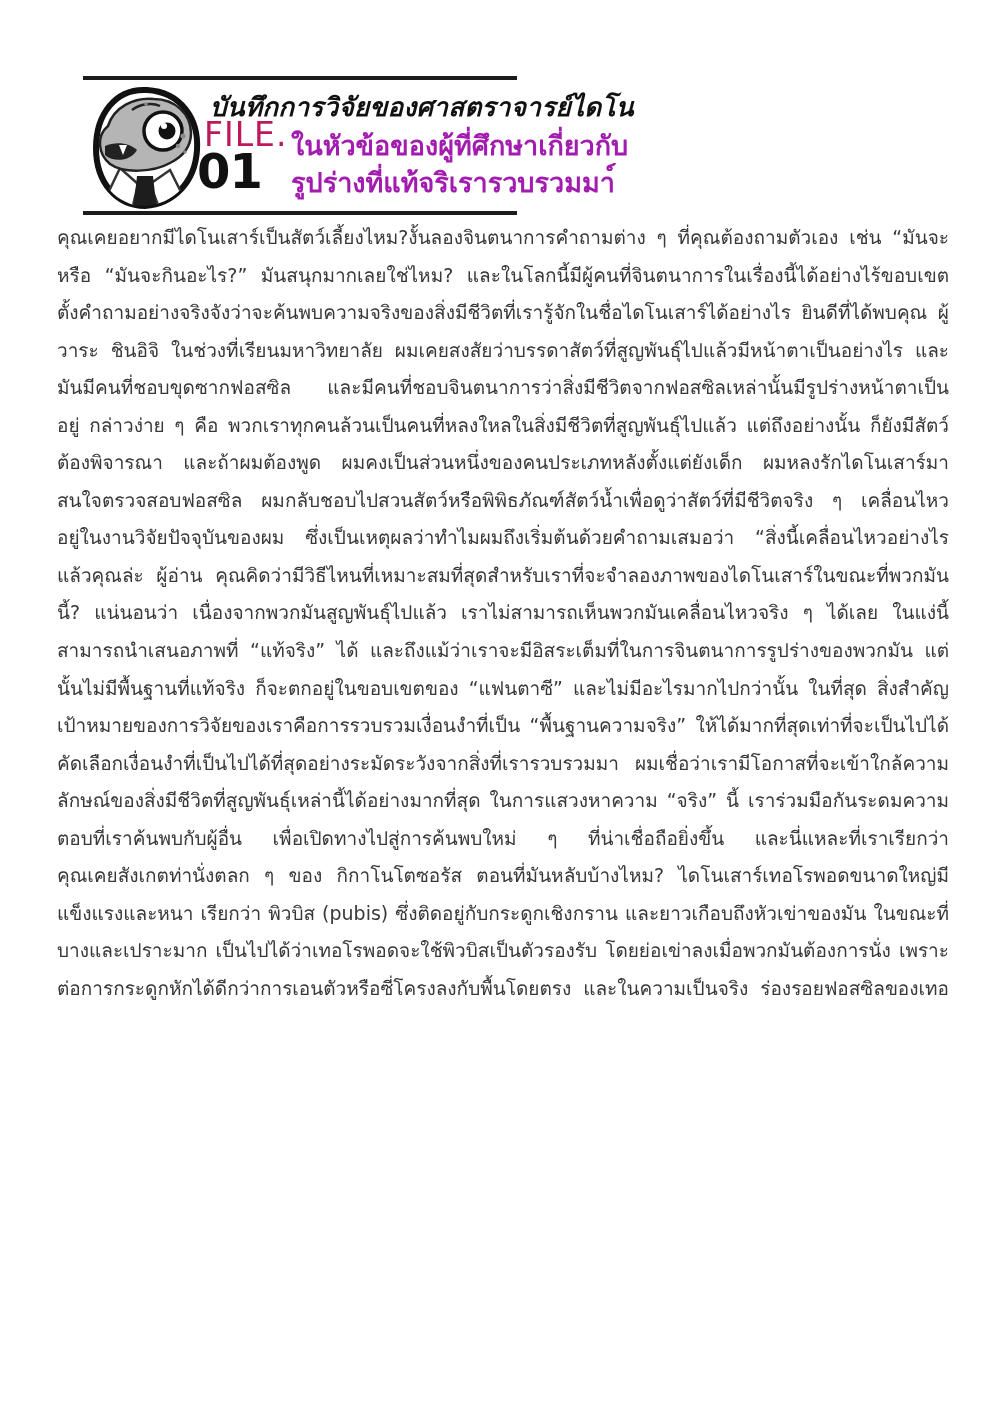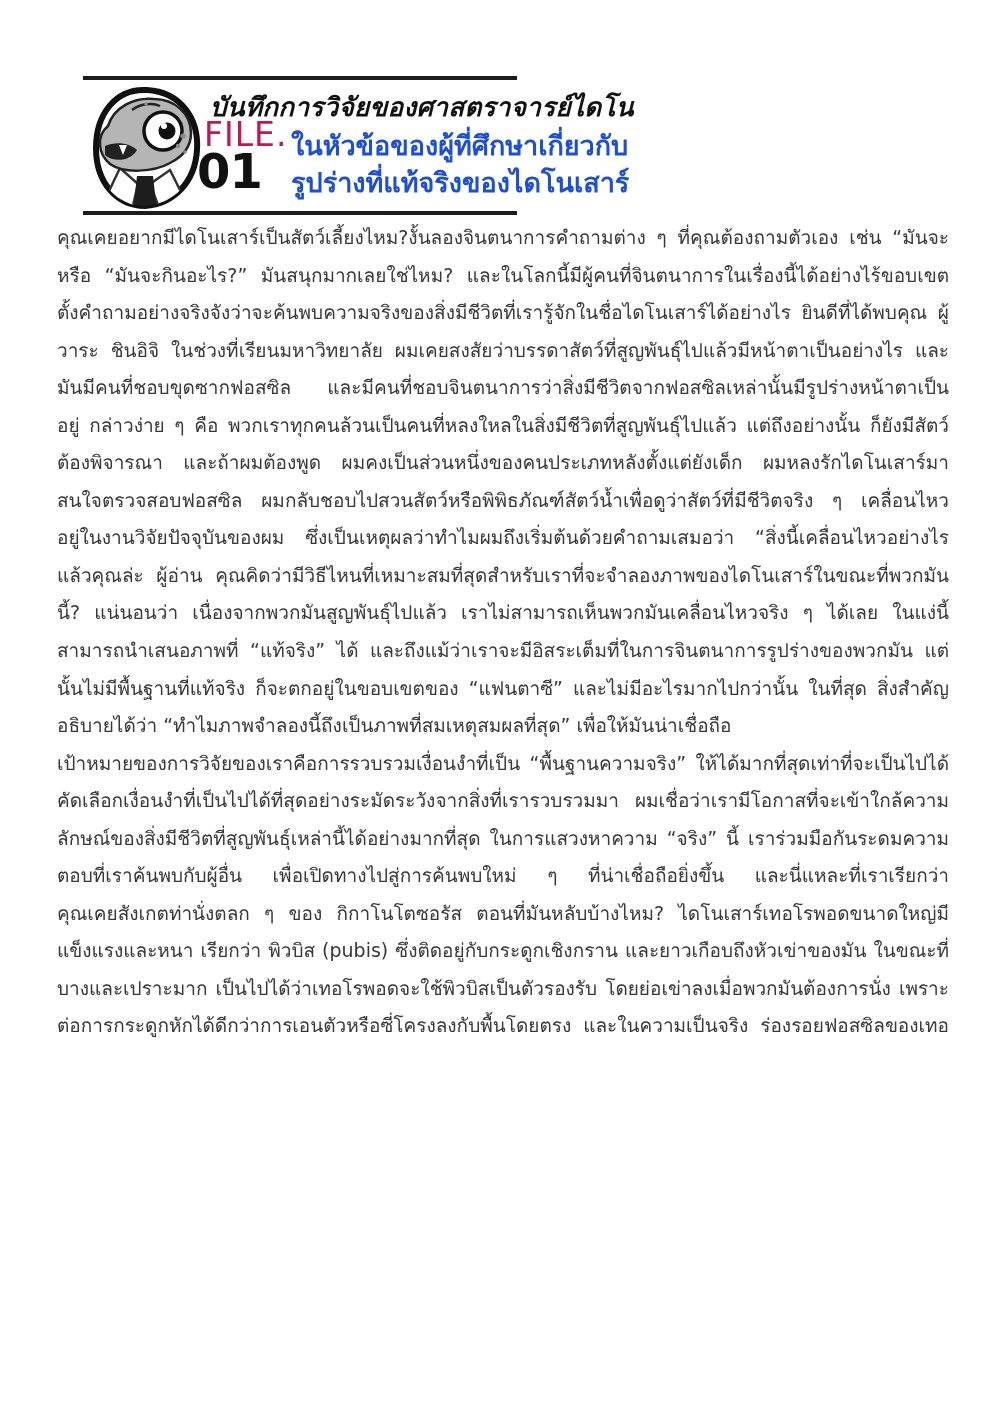--- a/index.html
+++ b/index.html
@@ -6,21 +6,21 @@
   .page{position:relative;width:1000px;height:1069px;background:#fff;overflow:hidden;
         font-family:"DejaVu Sans","Liberation Sans",sans-serif;color:#1a1a1a;}
   .rule{position:absolute;left:83px;width:434px;height:4px;background:#1c1c1c;}
   .rule.top{top:76px;}
   .rule.bottom{top:211px;}
   .mascot{position:absolute;left:86px;top:84px;width:122px;height:130px;}
   .series-title{position:absolute;left:210px;top:86px;width:400px;
         font-size:26px;font-weight:800;font-style:italic;color:#111;letter-spacing:.3px;white-space:nowrap;}
   .file-word{position:absolute;left:204px;top:118px;font-size:33px;font-weight:400;color:#be185d;letter-spacing:1px;line-height:1;}
   .file-num{position:absolute;left:197px;top:147px;font-size:48px;font-weight:900;color:#111;line-height:1;letter-spacing:-1px;}
-  .subtitle{position:absolute;left:291px;top:127px;width:330px;font-size:27px;font-weight:800;color:#1d4ed8;line-height:37px;white-space:nowrap;}
+  .subtitle{position:absolute;left:291px;top:127px;width:330px;font-size:27px;font-weight:800;color:#a21caf;line-height:37px;white-space:nowrap;}
   .body-text{position:absolute;left:57px;top:219px;width:892px;color:#383838;font-size:19px;}
   .line{height:37.56px;line-height:37.56px;overflow:hidden;
         text-align:justify;text-align-last:justify;}
   .line.para-end{text-align-last:left;}
   .illus{position:absolute;}
   svg{display:block;}
 </style>
 </head>
 <body>
 
@@ -61,42 +61,41 @@
           <circle cx="60" cy="20" r="1.8" fill="#8a8a8a"></circle>
         </g>
       </svg>
     </div>
 
     <div class="series-title">บันทึกการวิจัยของศาสตราจารย์ไดโน</div>
     <div class="file-word">FILE.</div>
     <div class="file-num">01</div>
     <div class="subtitle">
       <div>ในหัวข้อของผู้ที่ศึกษาเกี่ยวกับ</div>
-      <div>รูปร่างที่แท้จริงของไดโนเสาร์</div>
+      <div>รูปร่างที่แท้จริเรารวบรวมมา์</div>
     </div>
 
     <div class="rule bottom"></div>
   </header>
 
   <main class="body-text">
 
   <div class="line">คุณเคยอยากมีไดโนเสาร์เป็นสัตว์เลี้ยงไหม?งั้นลองจินตนาการคำถามต่าง ๆ ที่คุณต้องถามตัวเอง เช่น “มันจะเคลื่อนไหวอย่างไร?”</div>
       <div class="line">หรือ “มันจะกินอะไร?” มันสนุกมากเลยใช่ไหม? และในโลกนี้มีผู้คนที่จินตนาการในเรื่องนี้ได้อย่างไร้ขอบเขต ขณะที่พวกเขายังคง</div>
       <div class="line">ตั้งคำถามอย่างจริงจังว่าจะค้นพบความจริงของสิ่งมีชีวิตที่เรารู้จักในชื่อไดโนเสาร์ได้อย่างไร ยินดีที่ได้พบคุณ ผู้อ่านที่รัก ผมชื่อ ฟูจิ</div>
       <div class="line">วาระ ชินอิจิ ในช่วงที่เรียนมหาวิทยาลัย ผมเคยสงสัยว่าบรรดาสัตว์ที่สูญพันธุ์ไปแล้วมีหน้าตาเป็นอย่างไร และพวกมันเคลื่อนไหว</div>
       <div class="line">มันมีคนที่ชอบขุดซากฟอสซิล และมีคนที่ชอบจินตนาการว่าสิ่งมีชีวิตจากฟอสซิลเหล่านั้นมีรูปร่างหน้าตาเป็นอย่างไรเมื่อยังมีชีวิต</div>
       <div class="line">อยู่ กล่าวง่าย ๆ คือ พวกเราทุกคนล้วนเป็นคนที่หลงใหลในสิ่งมีชีวิตที่สูญพันธุ์ไปแล้ว แต่ถึงอย่างนั้น ก็ยังมีสัตว์อีกนับไม่ถ้วนที่เรา</div>
       <div class="line">ต้องพิจารณา และถ้าผมต้องพูด ผมคงเป็นส่วนหนึ่งของคนประเภทหลังตั้งแต่ยังเด็ก ผมหลงรักไดโนเสาร์มาตลอด แต่แทนที่จะ</div>
       <div class="line">สนใจตรวจสอบฟอสซิล ผมกลับชอบไปสวนสัตว์หรือพิพิธภัณฑ์สัตว์น้ำเพื่อดูว่าสัตว์ที่มีชีวิตจริง ๆ เคลื่อนไหวอย่างไร นิสัยนี้ยังคง</div>
       <div class="line">อยู่ในงานวิจัยปัจจุบันของผม ซึ่งเป็นเหตุผลว่าทำไมผมถึงเริ่มต้นด้วยคำถามเสมอว่า “สิ่งนี้เคลื่อนไหวอย่างไรแน่?” ผมเชื่อว่ามีนัก</div>
       <div class="line">แล้วคุณล่ะ ผู้อ่าน คุณคิดว่ามีวิธีไหนที่เหมาะสมที่สุดสำหรับเราที่จะจำลองภาพของไดโนเสาร์ในขณะที่พวกมันยังเดินอยู่บนโลกใบ</div>
       <div class="line">นี้? แน่นอนว่า เนื่องจากพวกมันสูญพันธุ์ไปแล้ว เราไม่สามารถเห็นพวกมันเคลื่อนไหวจริง ๆ ได้เลย ในแง่นี้ หมายความว่าเราไม่</div>
       <div class="line">สามารถนำเสนอภาพที่ “แท้จริง” ได้ และถึงแม้ว่าเราจะมีอิสระเต็มที่ในการจินตนาการรูปร่างของพวกมัน แต่ถ้าการจินตนาการ</div>
       <div class="line">นั้นไม่มีพื้นฐานที่แท้จริง ก็จะตกอยู่ในขอบเขตของ “แฟนตาซี” และไม่มีอะไรมากไปกว่านั้น ในที่สุด สิ่งสำคัญคือเราต้องสามารถ</div>
-      <div class="line para-end">อธิบายได้ว่า “ทำไมภาพจำลองนี้ถึงเป็นภาพที่สมเหตุสมผลที่สุด” เพื่อให้มันน่าเชื่อถือ</div>
       <div class="line">เป้าหมายของการวิจัยของเราคือการรวบรวมเงื่อนงำที่เป็น “พื้นฐานความจริง” ให้ได้มากที่สุดเท่าที่จะเป็นไปได้ จากนั้น หากเรา</div>
       <div class="line">คัดเลือกเงื่อนงำที่เป็นไปได้ที่สุดอย่างระมัดระวังจากสิ่งที่เรารวบรวมมา ผมเชื่อว่าเรามีโอกาสที่จะเข้าใกล้ความ “จริง” ของรูป</div>
       <div class="line">ลักษณ์ของสิ่งมีชีวิตที่สูญพันธุ์เหล่านี้ได้อย่างมากที่สุด ในการแสวงหาความ “จริง” นี้ เราร่วมมือกันระดมความคิด และแบ่งปันคำ</div>
       <div class="line para-end">ตอบที่เราค้นพบกับผู้อื่น เพื่อเปิดทางไปสู่การค้นพบใหม่ ๆ ที่น่าเชื่อถือยิ่งขึ้น และนี่แหละที่เราเรียกว่า วิทยาศาสตร์</div>
       <div class="line">คุณเคยสังเกตท่านั่งตลก ๆ ของ กิกาโนโตซอรัส ตอนที่มันหลับบ้างไหม? ไดโนเสาร์เทอโรพอดขนาดใหญ่มีโครงกระดูกส่วนหนึ่งที่</div>
       <div class="line">แข็งแรงและหนา เรียกว่า พิวบิส (pubis) ซึ่งติดอยู่กับกระดูกเชิงกราน และยาวเกือบถึงหัวเข่าของมัน ในขณะที่ซี่โครงของมันกลับ</div>
       <div class="line">บางและเปราะมาก เป็นไปได้ว่าเทอโรพอดจะใช้พิวบิสเป็นตัวรองรับ โดยย่อเข่าลงเมื่อพวกมันต้องการนั่ง เพราะมันลดความเสี่ยง</div>
       <div class="line">ต่อการกระดูกหักได้ดีกว่าการเอนตัวหรือซี่โครงลงกับพื้นโดยตรง และในความเป็นจริง ร่องรอยฟอสซิลของเทอโรพอดที่นั่งอยู่ก็บ่งชี้</div>
     </main>
 

